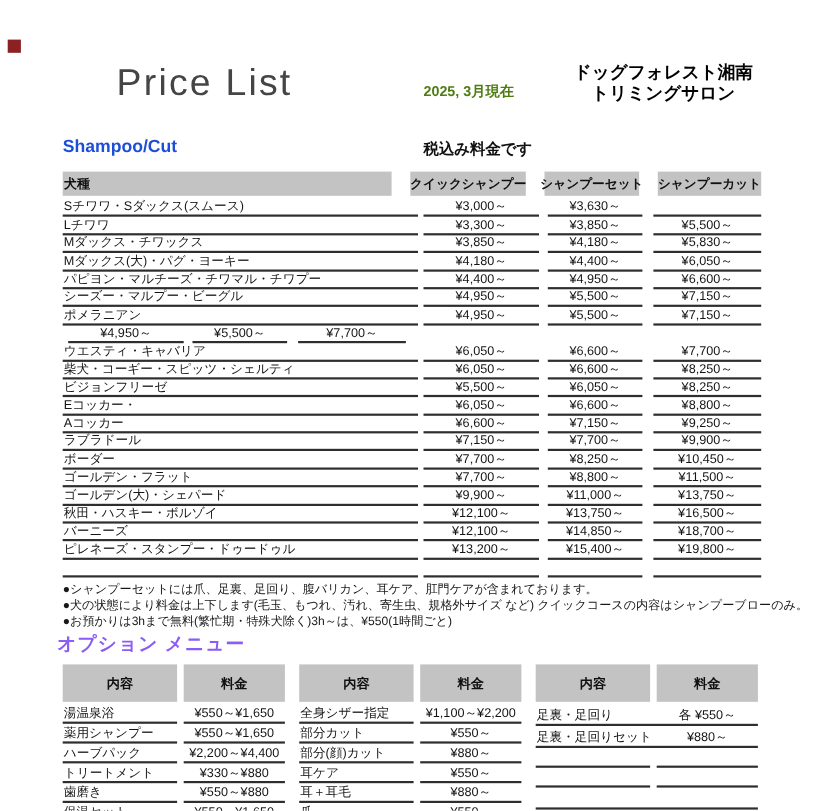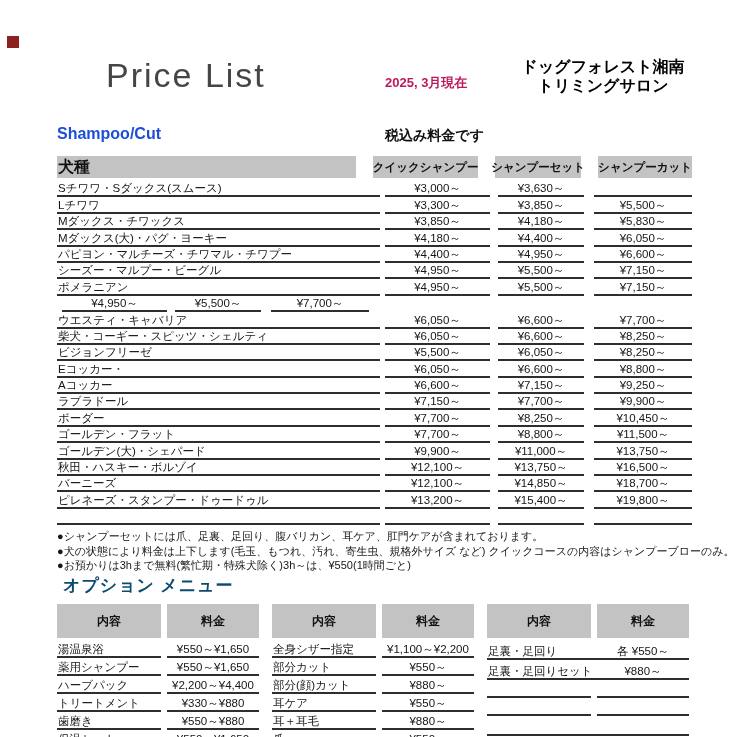--- a/index.html
+++ b/index.html
@@ -4,45 +4,45 @@
 <style>
   html,body{margin:0;padding:0;}
   body{
     width:750px;height:737px;position:relative;overflow:hidden;background:#ffffff;
     font-family:"Liberation Sans","DejaVu Sans",sans-serif;color:#1c1c1c;
   }
   .abs{position:absolute;}
   
   .marker{left:7px;top:36px;width:12px;height:12px;background:#8b2121;}
   .page-title{left:106px;top:56px;font-size:34px;letter-spacing:2px;color:#454545;font-weight:400;}
-  .date-note{left:385px;top:74px;font-size:13px;font-weight:bold;color:#be185d;}
+  .date-note{left:385px;top:74px;font-size:13px;font-weight:bold;color:#4d7c0f;}
   .salon-name{left:498px;top:57px;width:210px;text-align:center;font-size:16px;font-weight:bold;line-height:19px;color:#000;}
   .section-title{left:57px;top:125px;font-size:16px;font-weight:bold;color:#1d4ed8;}
   .tax-note{left:385px;top:127px;font-size:14px;font-weight:bold;color:#111;}
 
   
   .main-table{left:57px;top:156px;width:635px;}
   .mt-header{display:flex;height:22px;margin-bottom:3px;}
   .mt-hcell{background:#c3c3c3;display:flex;align-items:center;justify-content:center;
-    font-size:16px;font-weight:bold;white-space:nowrap;color:#111;}
+    font-size:12px;font-weight:bold;white-space:nowrap;color:#111;}
   .mt-row{display:flex;height:16.4px;}
   .mt-cell{display:flex;align-items:flex-end;border-bottom:2px solid #2e2e2e;
     font-size:11.5px;line-height:13px;white-space:nowrap;overflow:visible;color:#151515;}
   .c-breed{width:323px;justify-content:flex-start;padding-left:1px;box-sizing:border-box;}
   .c-quick{width:105px;margin-left:5px;justify-content:center;}
   .c-set{width:86px;margin-left:8px;justify-content:center;}
   .c-cut{width:98px;margin-left:10px;justify-content:center;}
   .mt-hcell.c-quick,.mt-hcell.c-set,.mt-hcell.c-cut{font-size:11.5px;margin-left:17px;}
 
   
   .notes{left:57px;top:529px;width:690px;}
   .note-line{font-size:11px;line-height:14.5px;color:#171717;white-space:nowrap;}
 
   
-  .options-title{left:63px;top:574px;font-size:17px;font-weight:bold;letter-spacing:1px;color:#0c4a6e;font-family:Liberation Serif, serif;}
+  .options-title{left:52px;top:574px;font-size:17px;font-weight:bold;letter-spacing:1px;color:#8b5cf6;}
   .option-table{position:absolute;top:604px;width:202px;}
   .ot-1{left:57px;} .ot-2{left:272px;} .ot-3{left:487px;}
   .ot-header{display:flex;height:34px;margin-bottom:2px;}
   .ot-hcell{background:#c3c3c3;display:flex;align-items:center;justify-content:center;
     font-size:12px;font-weight:bold;color:#111;}
   .ot-name-h{width:104px;margin-right:6px;} .ot-price-h{width:92px;}
   .ot-row{display:flex;height:18px;}
   .ot-row.full-line{border-bottom:2px solid #2e2e2e;}
   .ot-cell{display:flex;align-items:flex-end;font-size:11.5px;line-height:13px;
     white-space:nowrap;color:#151515;}

